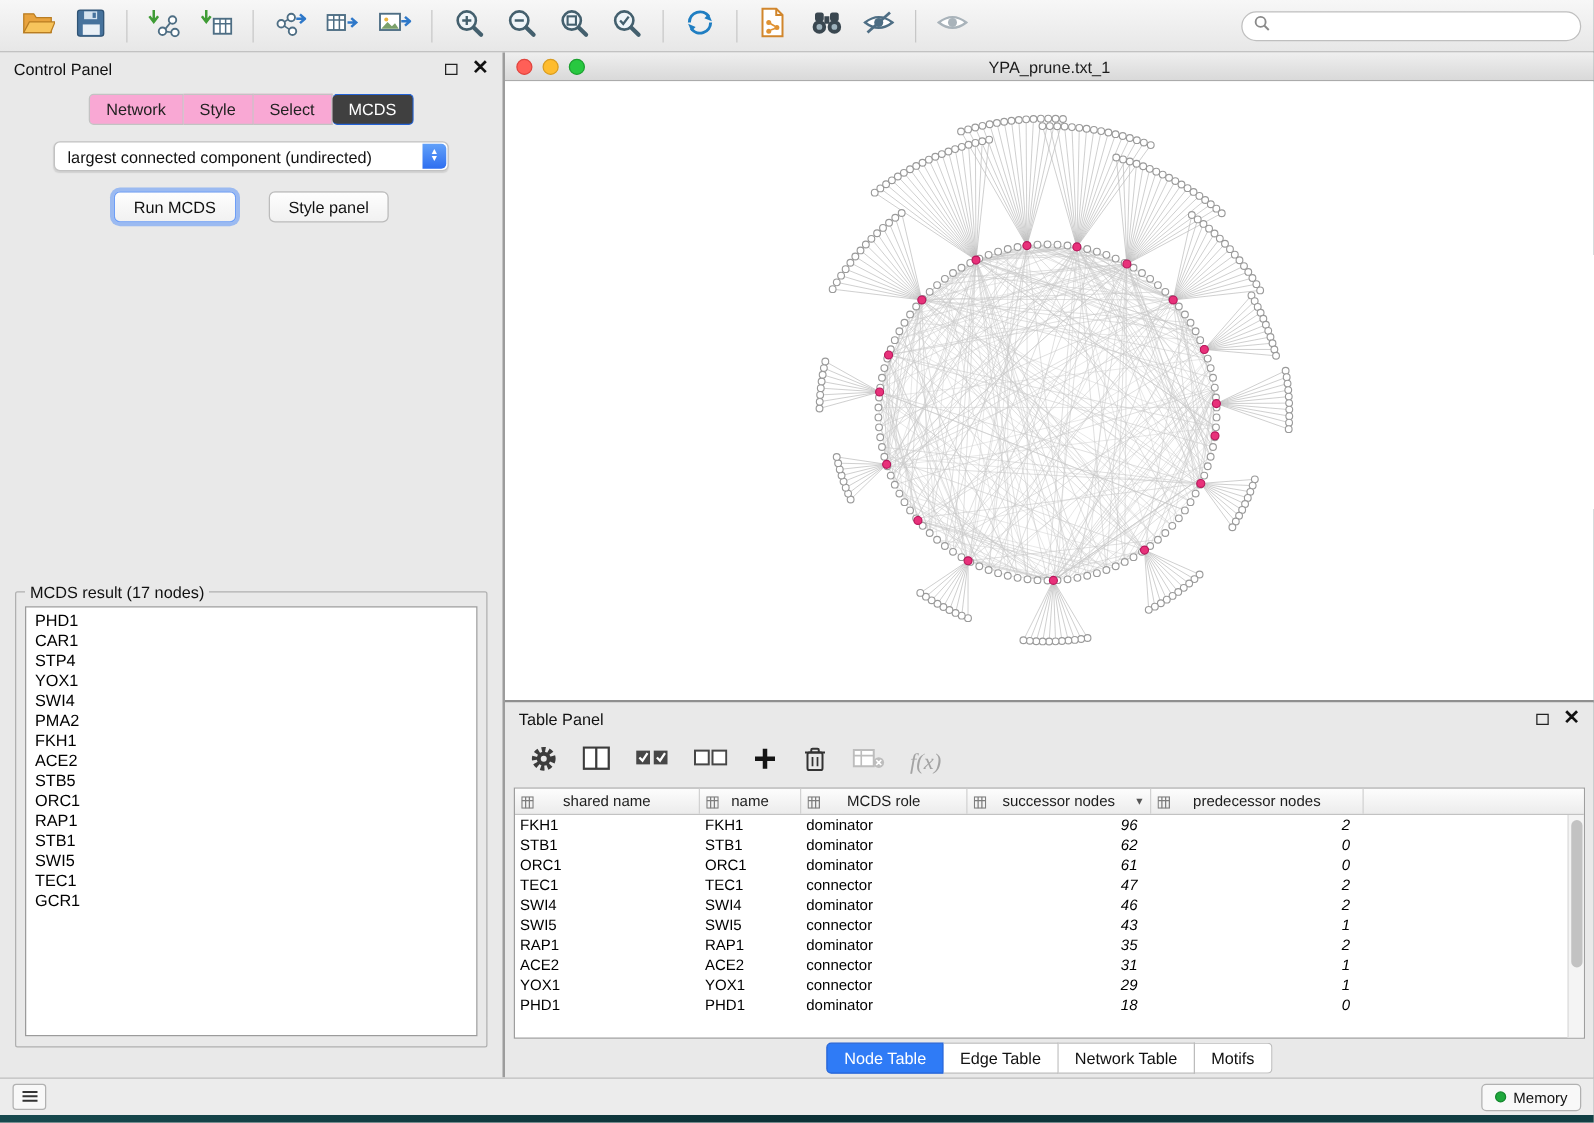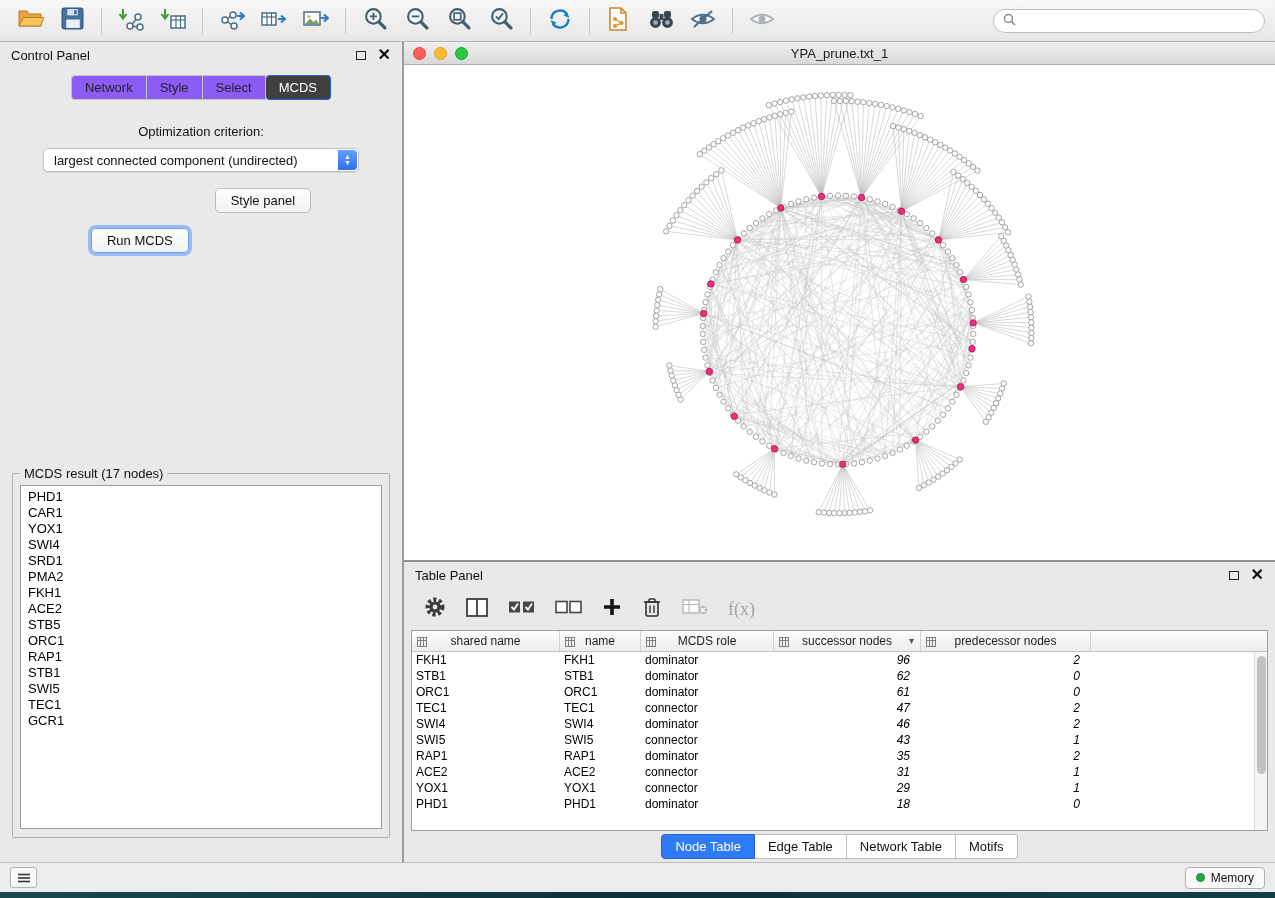--- a/index.html
+++ b/index.html
@@ -19,35 +19,35 @@
   
   .main{flex:1;display:flex;min-height:0;}
 
   
   .control-panel{width:404px;flex:none;background:#e9e9e9;border-right:2px solid #9c9c9c;display:flex;flex-direction:column;}
   .panel-header{height:26px;display:flex;align-items:center;padding:0 11px;font-size:13px;color:#111;flex:none;}
   .ph-icons{margin-left:auto;display:flex;gap:12px;align-items:center;}
   .float-box{width:10px;height:9px;border:1.5px solid #222;display:inline-block;cursor:pointer;}
   .close-x{font-size:16px;font-weight:bold;color:#111;line-height:12px;cursor:pointer;}
   .ctabs{display:flex;justify-content:center;margin:7px 0 4px;flex:none;}
-  .ctab{padding:4px 13px;font-size:13px;background:#8b5cf6;border:1px solid #c3c3c3;border-left:none;color:#222;cursor:pointer;}
+  .ctab{padding:4px 13px;font-size:13px;background:#f9a8d4;border:1px solid #c3c3c3;border-left:none;color:#222;cursor:pointer;}
   .ctab:first-child{border-left:1px solid #c3c3c3;border-radius:4px 0 0 4px;}
   .ctab:last-child{border-radius:0 4px 4px 0;}
   .ctab.active{background:#404040;color:#fff;border-color:#2463d6;border-radius:4px;}
   .opt-label{text-align:center;font-size:13px;margin-top:20px;flex:none;}
   .dropdown{margin:9px auto 0;width:316px;height:24px;background:#fff;border:1px solid #c2c2c2;border-radius:5px;
     display:flex;align-items:center;font-size:13px;padding-left:10px;position:relative;
     box-shadow:0 1px 1px rgba(0,0,0,.1);flex:none;cursor:pointer;}
   .dd-stepper{position:absolute;right:1px;top:1px;bottom:1px;width:19px;background:linear-gradient(#62a1f9,#2e6ef0);
     border-radius:0 4px 4px 0;color:#fff;display:flex;flex-direction:column;align-items:center;justify-content:center;
     font-size:7px;line-height:6px;}
   .btn-row{display:flex;justify-content:center;gap:26px;margin-top:16px;flex:none;}
   .btn{height:25px;padding:0 15px;background:linear-gradient(#fefefe,#f1f1f1);border:1px solid #bcbcbc;border-radius:5px;
     font-size:13px;display:flex;align-items:center;cursor:pointer;color:#111;}
-  .btn.focus{box-shadow:0 0 0 3px rgba(77,139,250,.5);border-color:#6d9ef7;margin-top:40px;}
+  .btn.focus{box-shadow:0 0 0 3px rgba(77,139,250,.5);border-color:#6d9ef7;}
   .mcds-fieldset{margin:auto 12px 24px;height:372px;border:1px solid #b0b0b0;border-radius:2px;
     padding:4px 7px 8px;display:flex;flex-direction:column;min-height:0;background:#e9e9e9;}
   .mcds-fieldset legend{font-size:13px;padding:0 4px;color:#111;}
   .result-list{flex:1;background:#fff;border:1px solid #9b9b9b;overflow:hidden;padding:3px 0 0 7px;}
   .result-item{font-size:13px;line-height:16px;color:#000;}
 
   
   .right{flex:1;display:flex;flex-direction:column;min-width:0;}
   .net-window{height:520px;flex:none;display:flex;flex-direction:column;border-bottom:2px solid #8f8f8f;}
   .net-titlebar{height:23px;flex:none;background:linear-gradient(#efefef,#d9d9d9);border-bottom:1px solid #ababab;
@@ -59,21 +59,21 @@
   .light.green{background:#28c840;border:1px solid #1ba02f;}
   .net-title{flex:1;text-align:center;font-size:13px;color:#1b1b1b;}
   .net-canvas{flex:1;background:#fff;position:relative;min-height:0;}
   .net-canvas svg{display:block;width:100%;height:100%;}
 
   
   .table-panel{flex:1;background:#e9e9e9;display:flex;flex-direction:column;min-height:0;}
   .tp-toolbar{height:42px;flex:none;display:flex;align-items:center;gap:20px;padding:0 20px;}
   .tpbtn{display:flex;align-items:center;justify-content:center;cursor:pointer;}
   .tpbtn.disabled{cursor:default;}
-  .fx{font-family:"Liberation Serif",serif;font-size:18px;color:#a3a3a3;}
+  .fx{font-family:"Liberation Serif",serif;font-style:italic;font-size:18px;color:#a3a3a3;}
   .table-area{margin:0 7px;flex:1;border:1px solid #9e9e9e;background:#fff;position:relative;
     display:flex;flex-direction:column;min-height:0;}
   .thead{display:flex;height:21px;flex:none;background:linear-gradient(#fdfdfd,#ececec);border-bottom:1px solid #c2c2c2;padding-right:13px;}
   .th{position:relative;border-right:1px solid #d2d2d2;font-size:12px;color:#1c1c1c;
     display:flex;align-items:center;justify-content:center;flex:none;cursor:pointer;}
   .th .hicon{position:absolute;left:5px;top:5px;}
   .th .sort{position:absolute;right:6px;top:4px;font-size:10px;color:#555;}
   .th.filler{flex:1;border-right:none;cursor:default;}
   .tbody{flex:1;overflow:hidden;position:relative;padding-right:13px;}
   .tr{display:flex;height:16px;align-items:center;font-size:12px;cursor:default;}
@@ -289,40 +289,39 @@
           <span class="float-box"></span>
           <span class="close-x">✕</span>
         </span>
       </div>
       <div class="ctabs">
           <div class="ctab">Network</div>
           <div class="ctab">Style</div>
           <div class="ctab">Select</div>
           <div class="ctab active">MCDS</div>
         </div>
-      <div class="opt-label">Optimization criterion:</div>
       <div class="dropdown">
         <span>largest connected component (undirected)</span>
         <span class="dd-stepper">
             <span>▲</span>
             <span>▼</span>
           </span>
       </div>
       <div class="btn-row">
         <div class="btn focus">Run MCDS</div>
         <div class="btn">Style panel</div>
       </div>
       <fieldset class="mcds-fieldset">
         <legend>MCDS result (17 nodes)</legend>
         <div class="result-list">
             <div class="result-item">PHD1</div>
             <div class="result-item">CAR1</div>
+            <div class="result-item">STP4</div>
             <div class="result-item">YOX1</div>
             <div class="result-item">SWI4</div>
-            <div class="result-item">SRD1</div>
             <div class="result-item">PMA2</div>
             <div class="result-item">FKH1</div>
             <div class="result-item">ACE2</div>
             <div class="result-item">STB5</div>
             <div class="result-item">ORC1</div>
             <div class="result-item">RAP1</div>
             <div class="result-item">STB1</div>
             <div class="result-item">SWI5</div>
             <div class="result-item">TEC1</div>
             <div class="result-item">GCR1</div>

